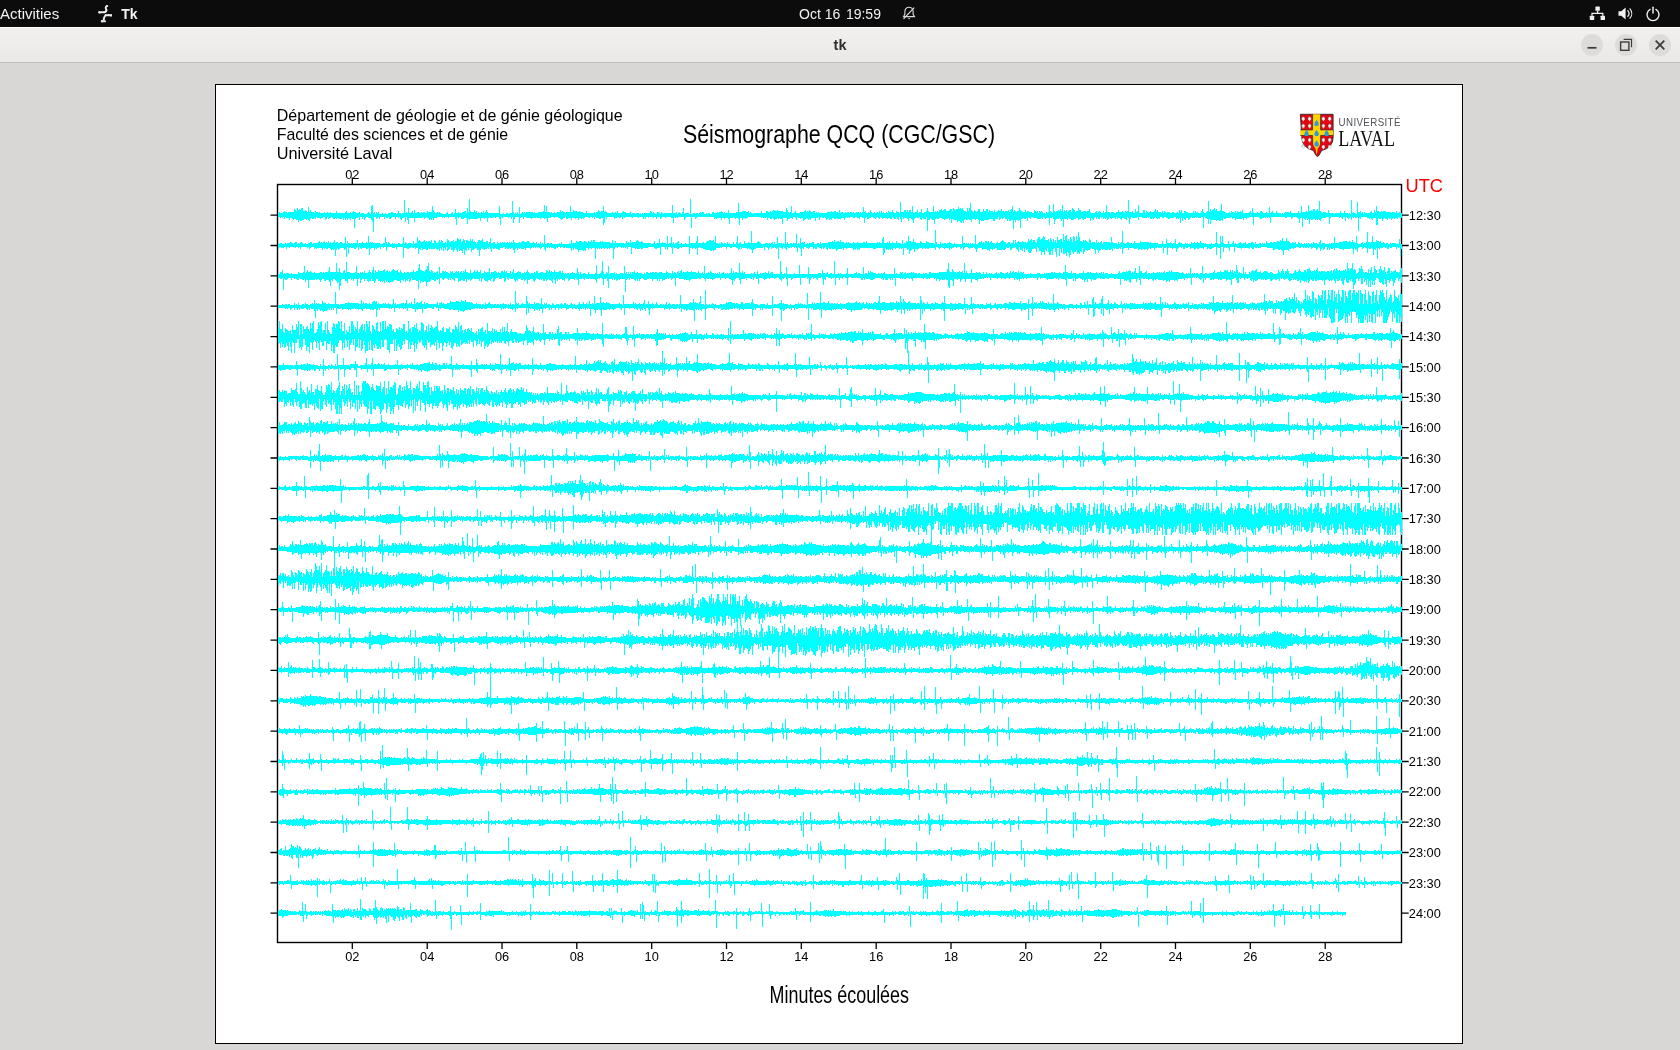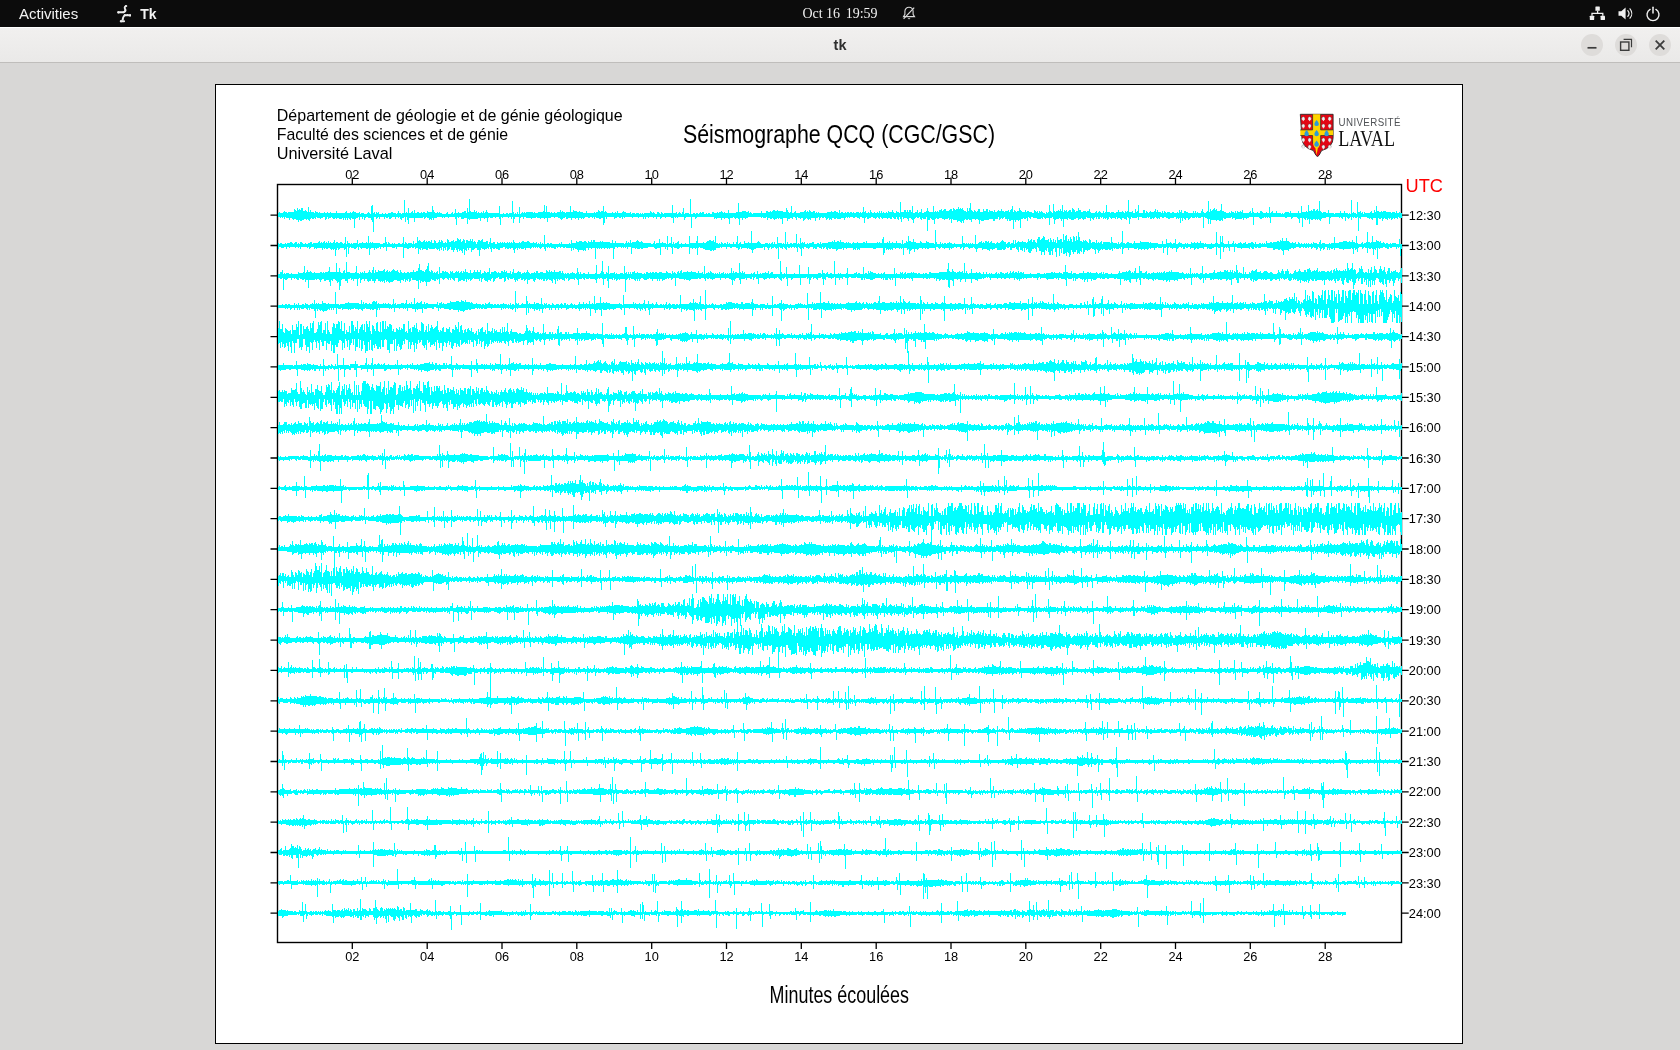--- a/index.html
+++ b/index.html
@@ -1,20 +1,20 @@
 <!DOCTYPE html>
 <html><head><meta charset="utf-8"><style>
 * { margin:0; padding:0; box-sizing:border-box; }
 html,body { width:1680px; height:1050px; overflow:hidden; font-family:"Liberation Sans", sans-serif; }
 body { background:#d8d7d6; }
 #topbar { position:absolute; left:0; top:0; width:1680px; height:27px; background:#0c0c0c; color:#f2f2f2;
   display:flex; align-items:center; justify-content:space-between; font-size:14px; }
-.tbl { display:flex; align-items:center; gap:37px; padding-left:19px; }
+.tbl { display:flex; align-items:center; gap:37px; }
 #tkapp { display:flex; align-items:center; font-size:14px; }
-.tbc { position:absolute; left:50%; top:50%; transform:translate(-50%,-50%); font-size:14px;font-family:Liberation Serif, serif; }
+.tbc { position:absolute; left:50%; top:50%; transform:translate(-50%,-50%); font-size:14px; }
 .bellw { position:absolute; left:901px; top:5px; }
 .tbr { display:flex; align-items:center; gap:11px; padding-right:19px; }
 #titlebar { position:absolute; left:0; top:27px; width:1680px; height:36px;
   background:linear-gradient(#f1f0ef,#eae9e8); border-top:1px solid #fff; border-bottom:1px solid #bfbdbb;
   display:flex; align-items:center; justify-content:center; }
 #wtitle { font-weight:bold; font-size:14.5px; color:#2f2f2f; }
 .wbtns { position:absolute; right:9px; top:50%; transform:translateY(-50%); display:flex; gap:12px; }
 .wb { width:22px; height:22px; border-radius:50%; background:#dedcda; display:flex; align-items:center; justify-content:center; }
 #page { position:absolute; left:215px; top:84px; width:1248px; height:960px; background:#fff; border:1.4px solid #000; }
 #page svg.main { position:absolute; left:-1.4px; top:-1.4px; }

